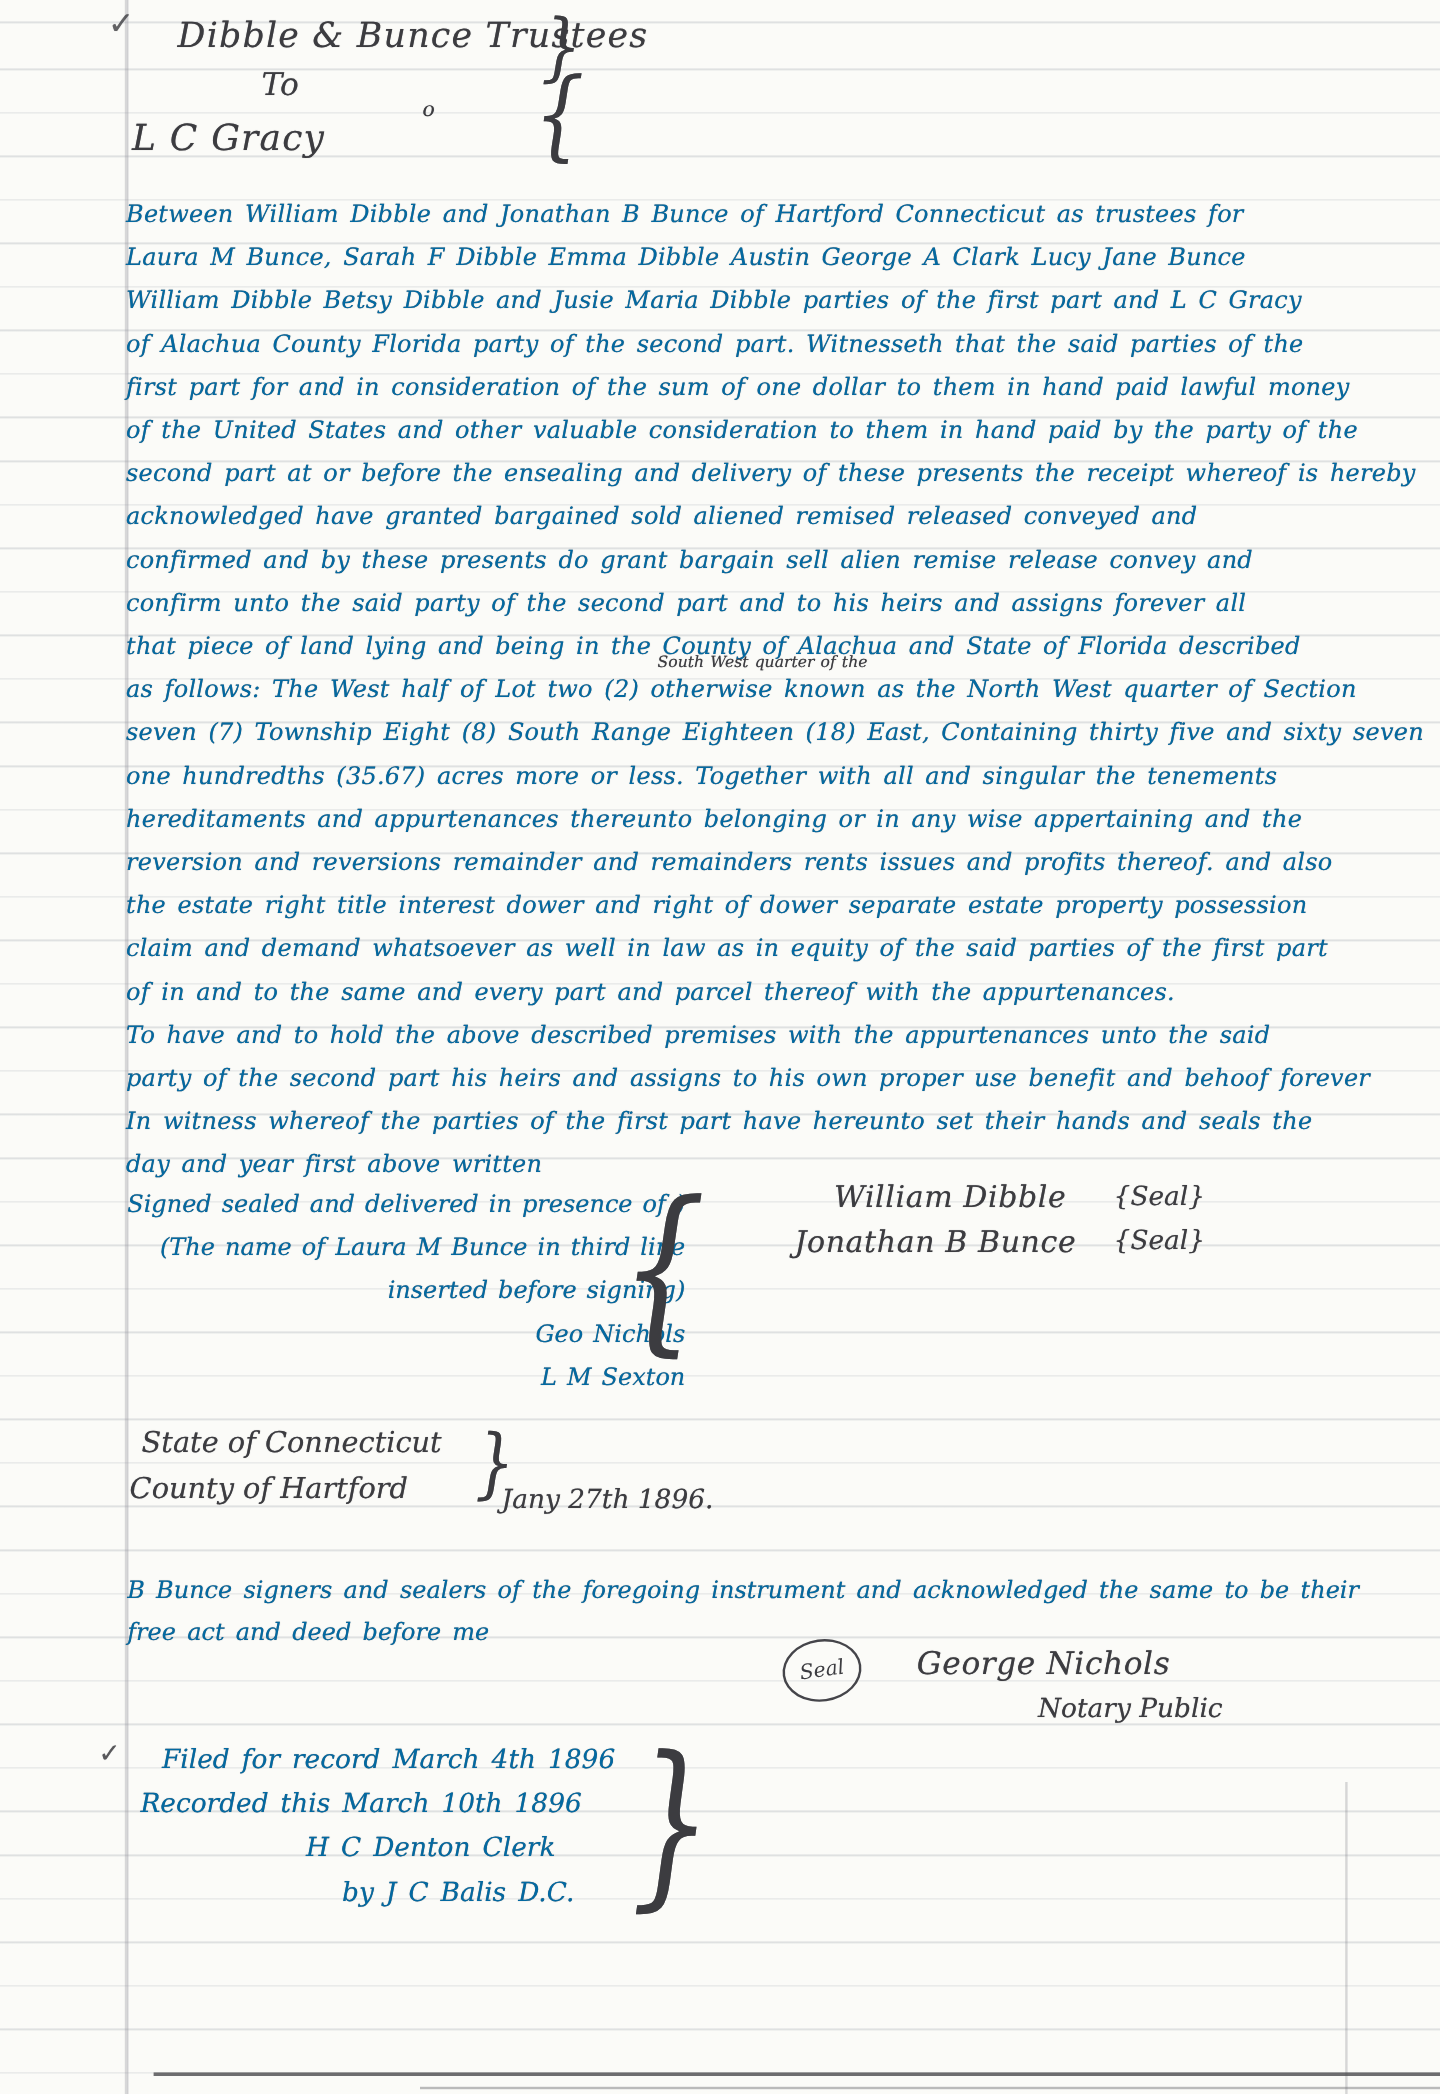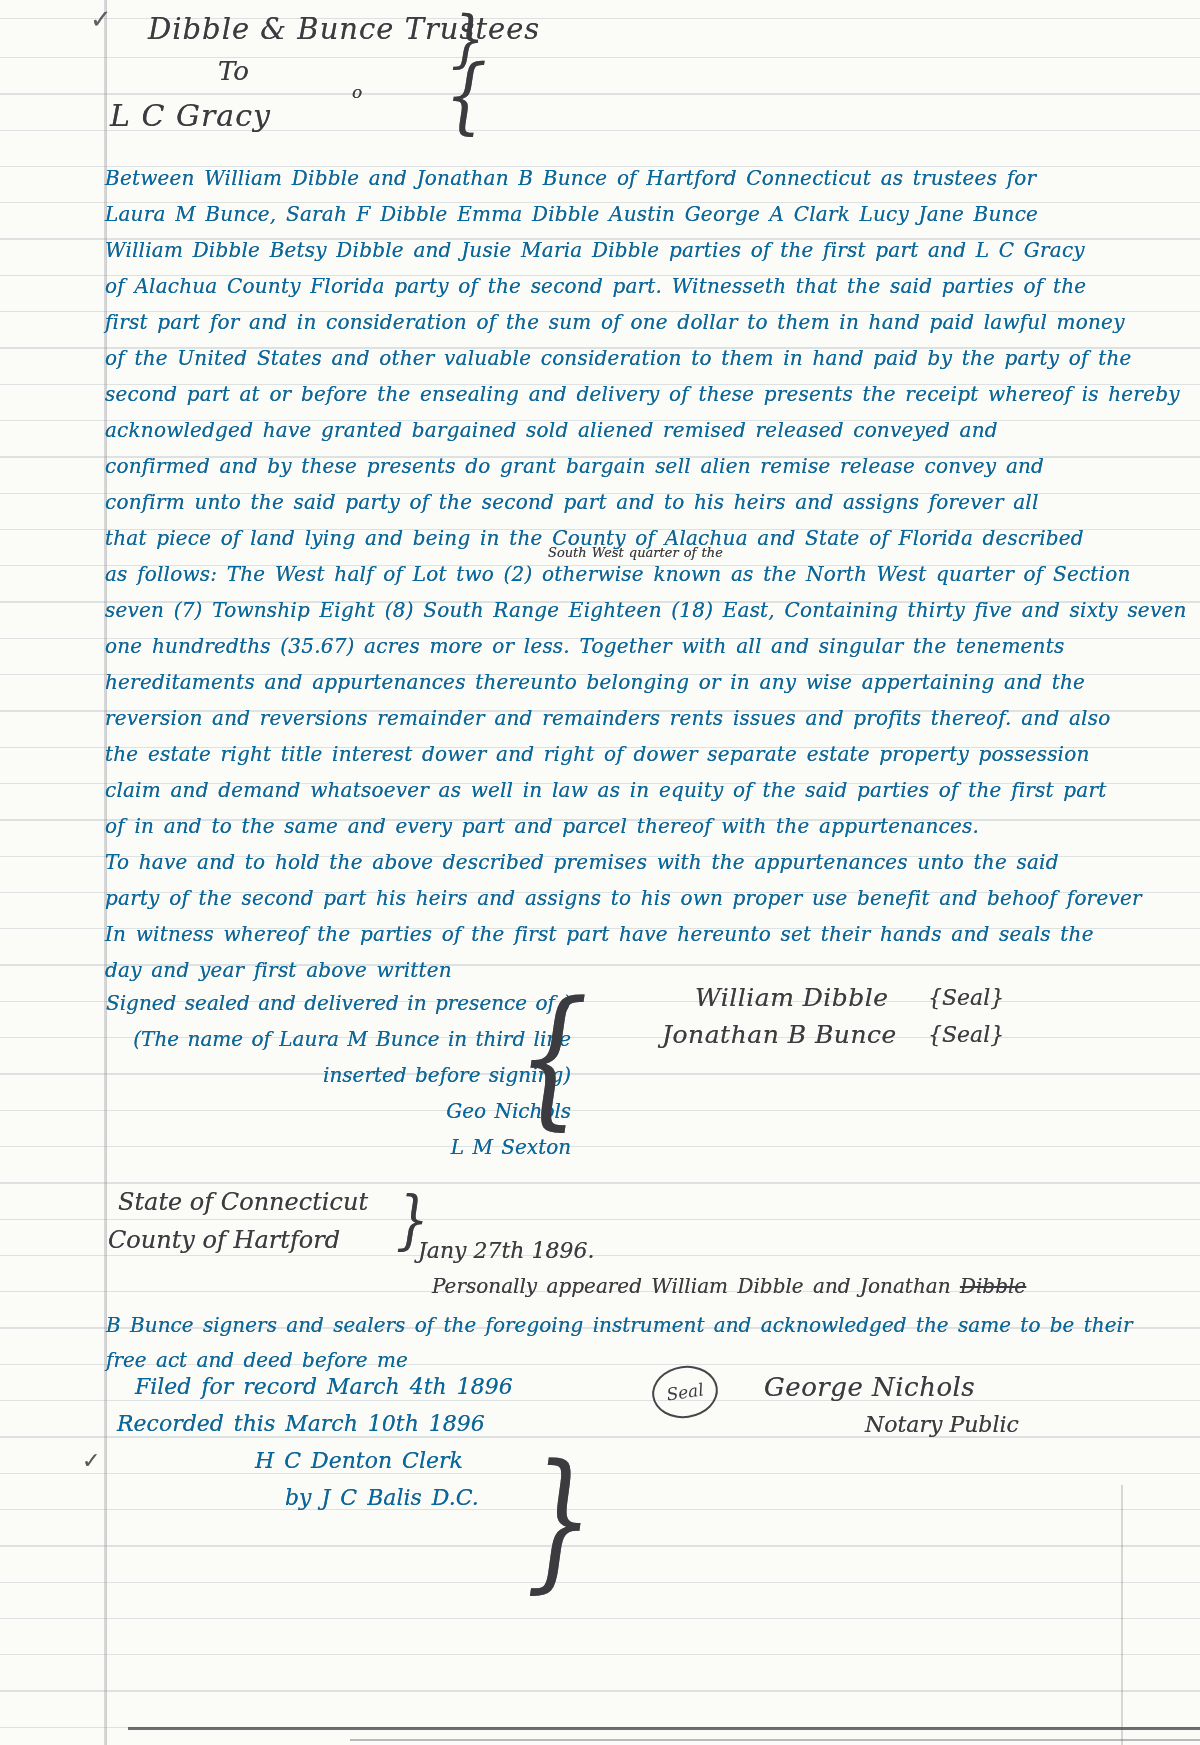--- a/index.html
+++ b/index.html
@@ -61,21 +61,21 @@
   .ackblock div{height:35px;line-height:35px;font-size:20px;word-spacing:3px;white-space:nowrap;text-shadow:0 0 .6px rgba(60,60,66,.7);}
   .notary-seal{
     position:absolute;left:652px;top:1366px;width:62px;height:48px;
     border:2px solid #45454a;border-radius:50%;transform:rotate(-8deg);
     display:flex;align-items:center;justify-content:center;font-size:17px;
   }
   .notary-name{left:764px;top:1372px;font-size:26px;letter-spacing:.5px;}
   .notary-title{left:865px;top:1412px;font-size:22px;}
 
   .filing-check{left:82px;top:1448px;font-size:22px;font-style:normal;opacity:.85;}
-  .filingblock{position:absolute;left:135px;top:1368px;}
+  .filingblock{position:absolute;left:135px;top:1448px;}
   .filingblock div{height:37px;line-height:37px;font-size:22px;word-spacing:3px;white-space:nowrap;text-shadow:0 0 .6px rgba(60,60,66,.7);}
   .filingblock div:nth-child(2){margin-left:-18px;}
   .filingblock div:nth-child(3){padding-left:120px;}
   .filingblock div:nth-child(4){padding-left:150px;}
   .filing-brace{left:512px;top:1445px;font-size:150px;line-height:1;font-weight:lighter;transform:scaleX(.7);}
 </style>
 </head>
 <body>
 
 <div class="page">
@@ -131,23 +131,20 @@
 
   <div class="hw sig-name1">William Dibble</div>
   <div class="hw sig-seal1">{Seal}</div>
   <div class="hw sig-name2">Jonathan B Bunce</div>
   <div class="hw sig-seal2">{Seal}</div>
 
   <div class="hw ack-state">State of Connecticut</div>
   <div class="hw ack-brace">}</div>
   <div class="hw ack-county">County of Hartford</div>
   <div class="hw ack-date">Jany 27th 1896.</div>
-  <div class="hw ack-appeared">
-    <span>Personally appeared William Dibble and Jonathan </span><span class="struck">Dibble</span>
-  </div>
   <div class="ackblock">
       <div class="ink">B Bunce signers and sealers of the foregoing instrument and acknowledged the same to be their</div>
       <div class="ink">free act and deed before me</div>
     </div>
   <div class="notary-seal">
     <span>Seal</span>
   </div>
   <div class="hw notary-name">George Nichols</div>
   <div class="hw notary-title">Notary Public</div>
 

